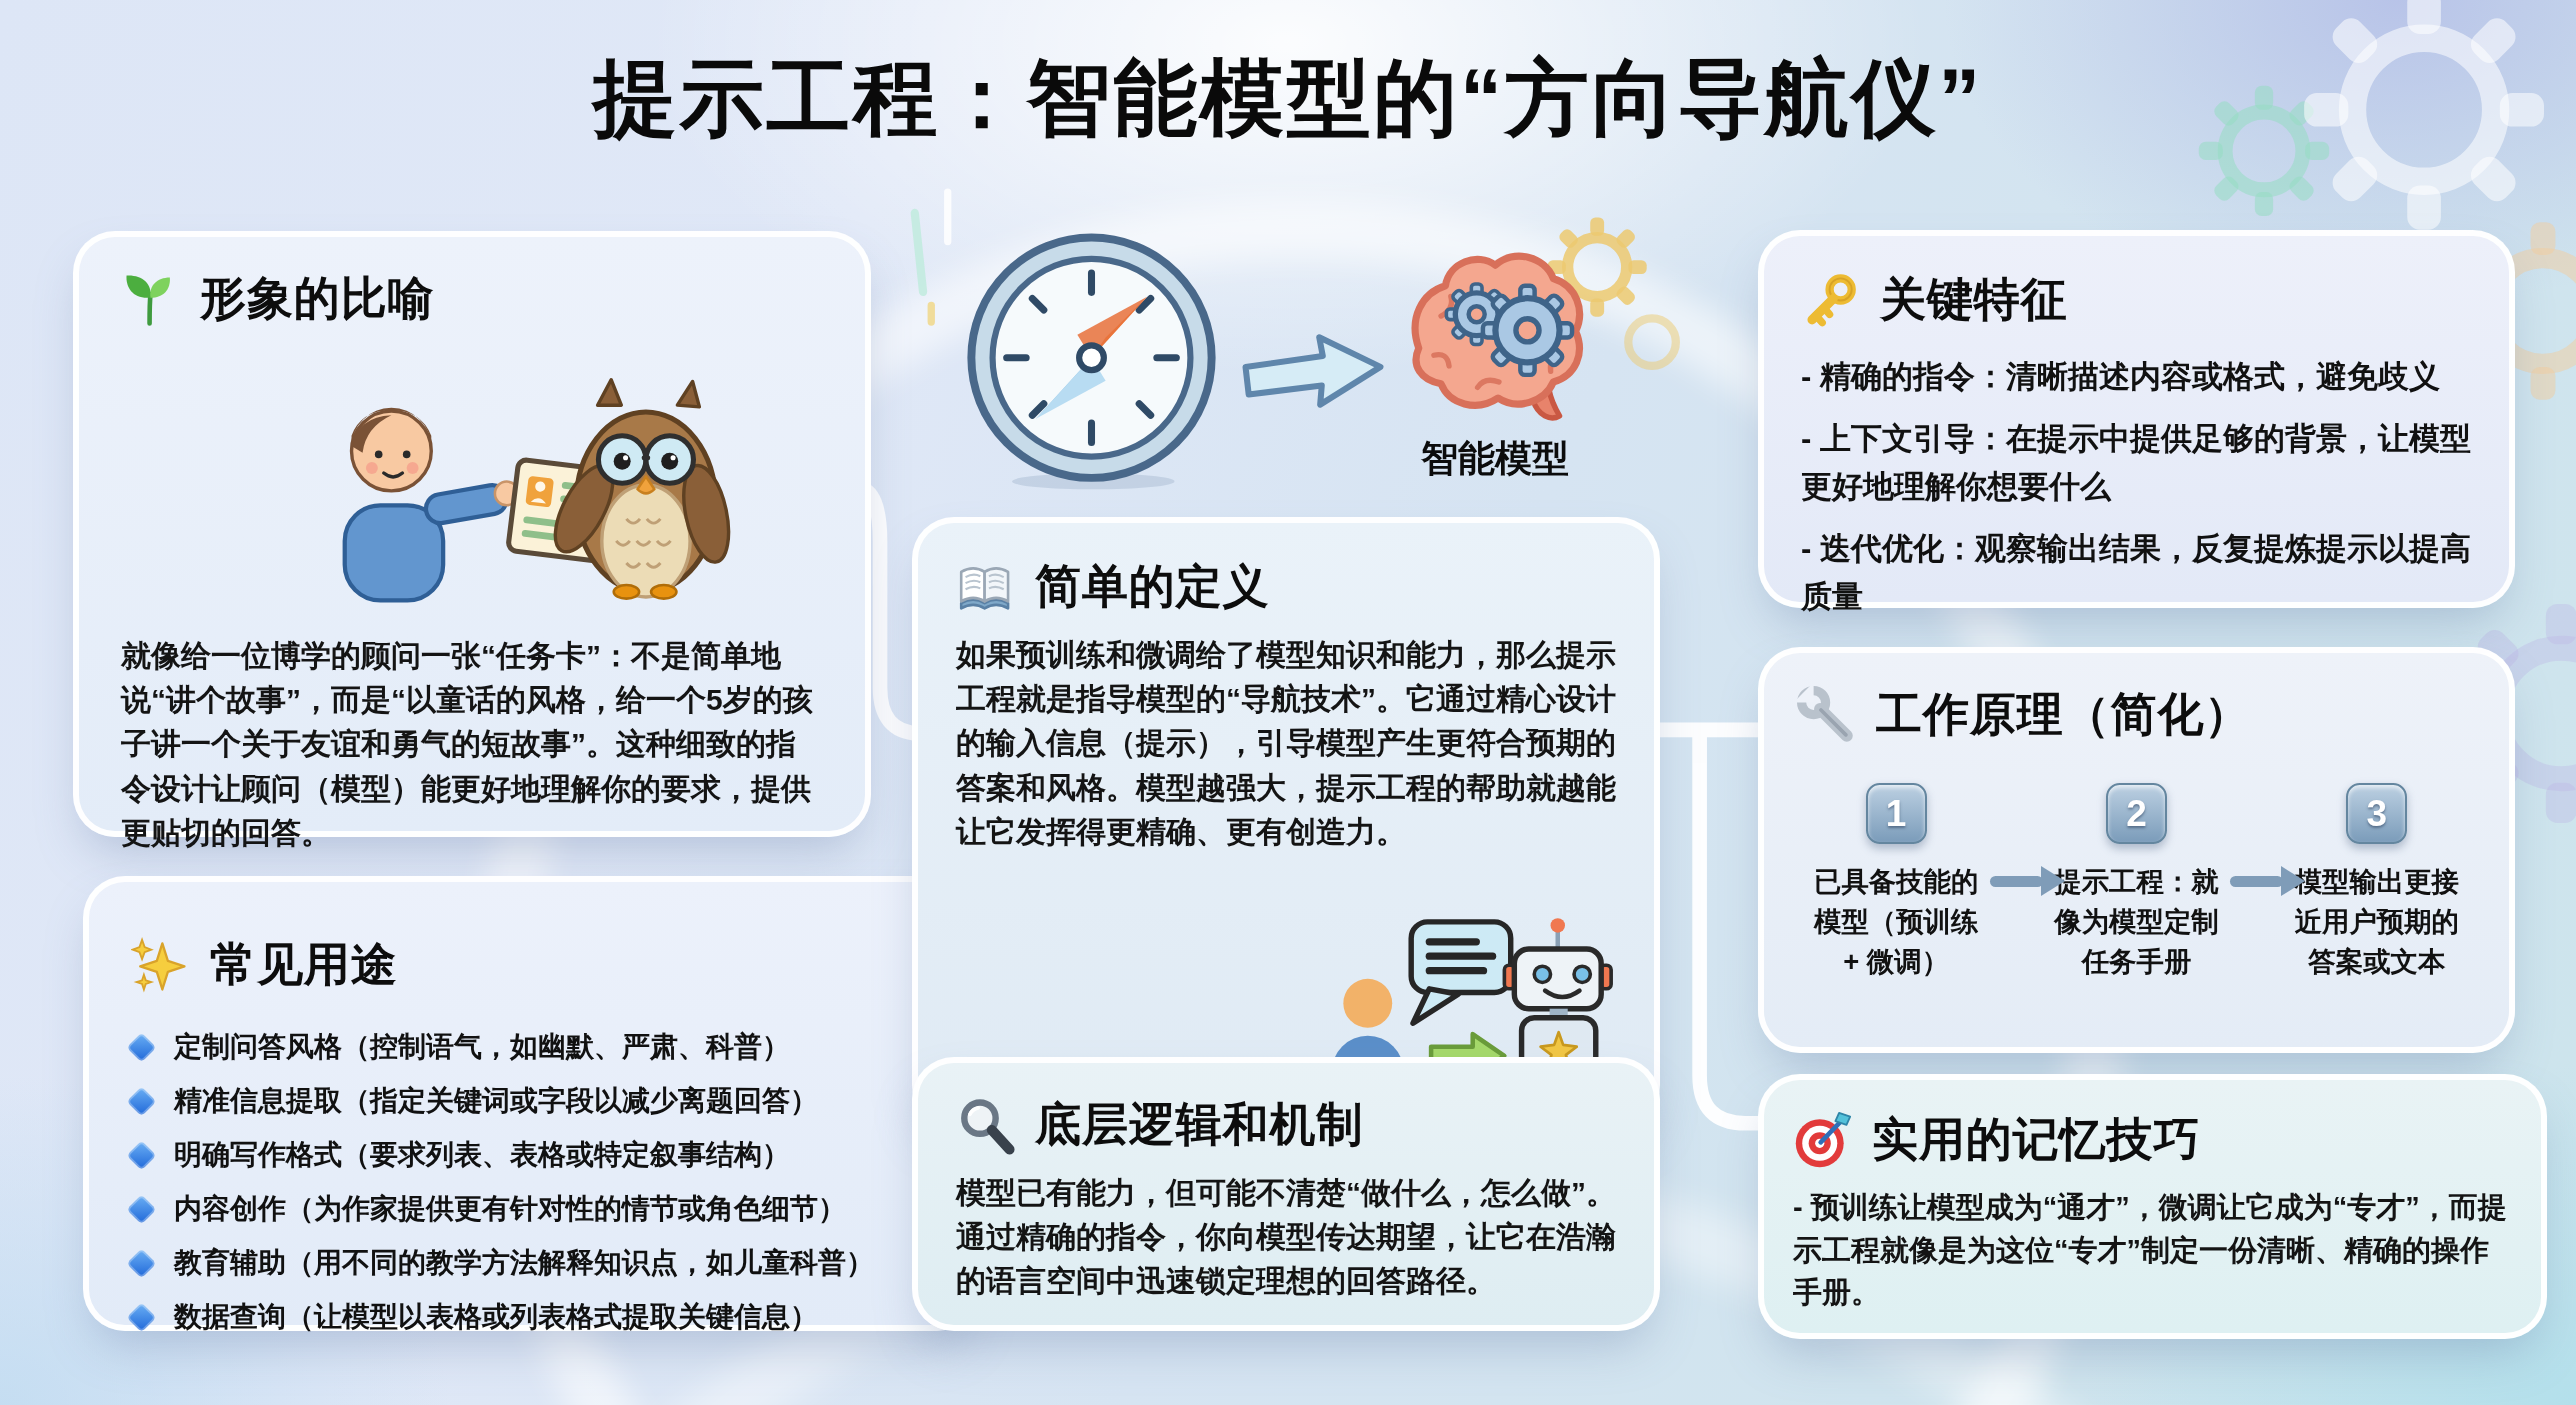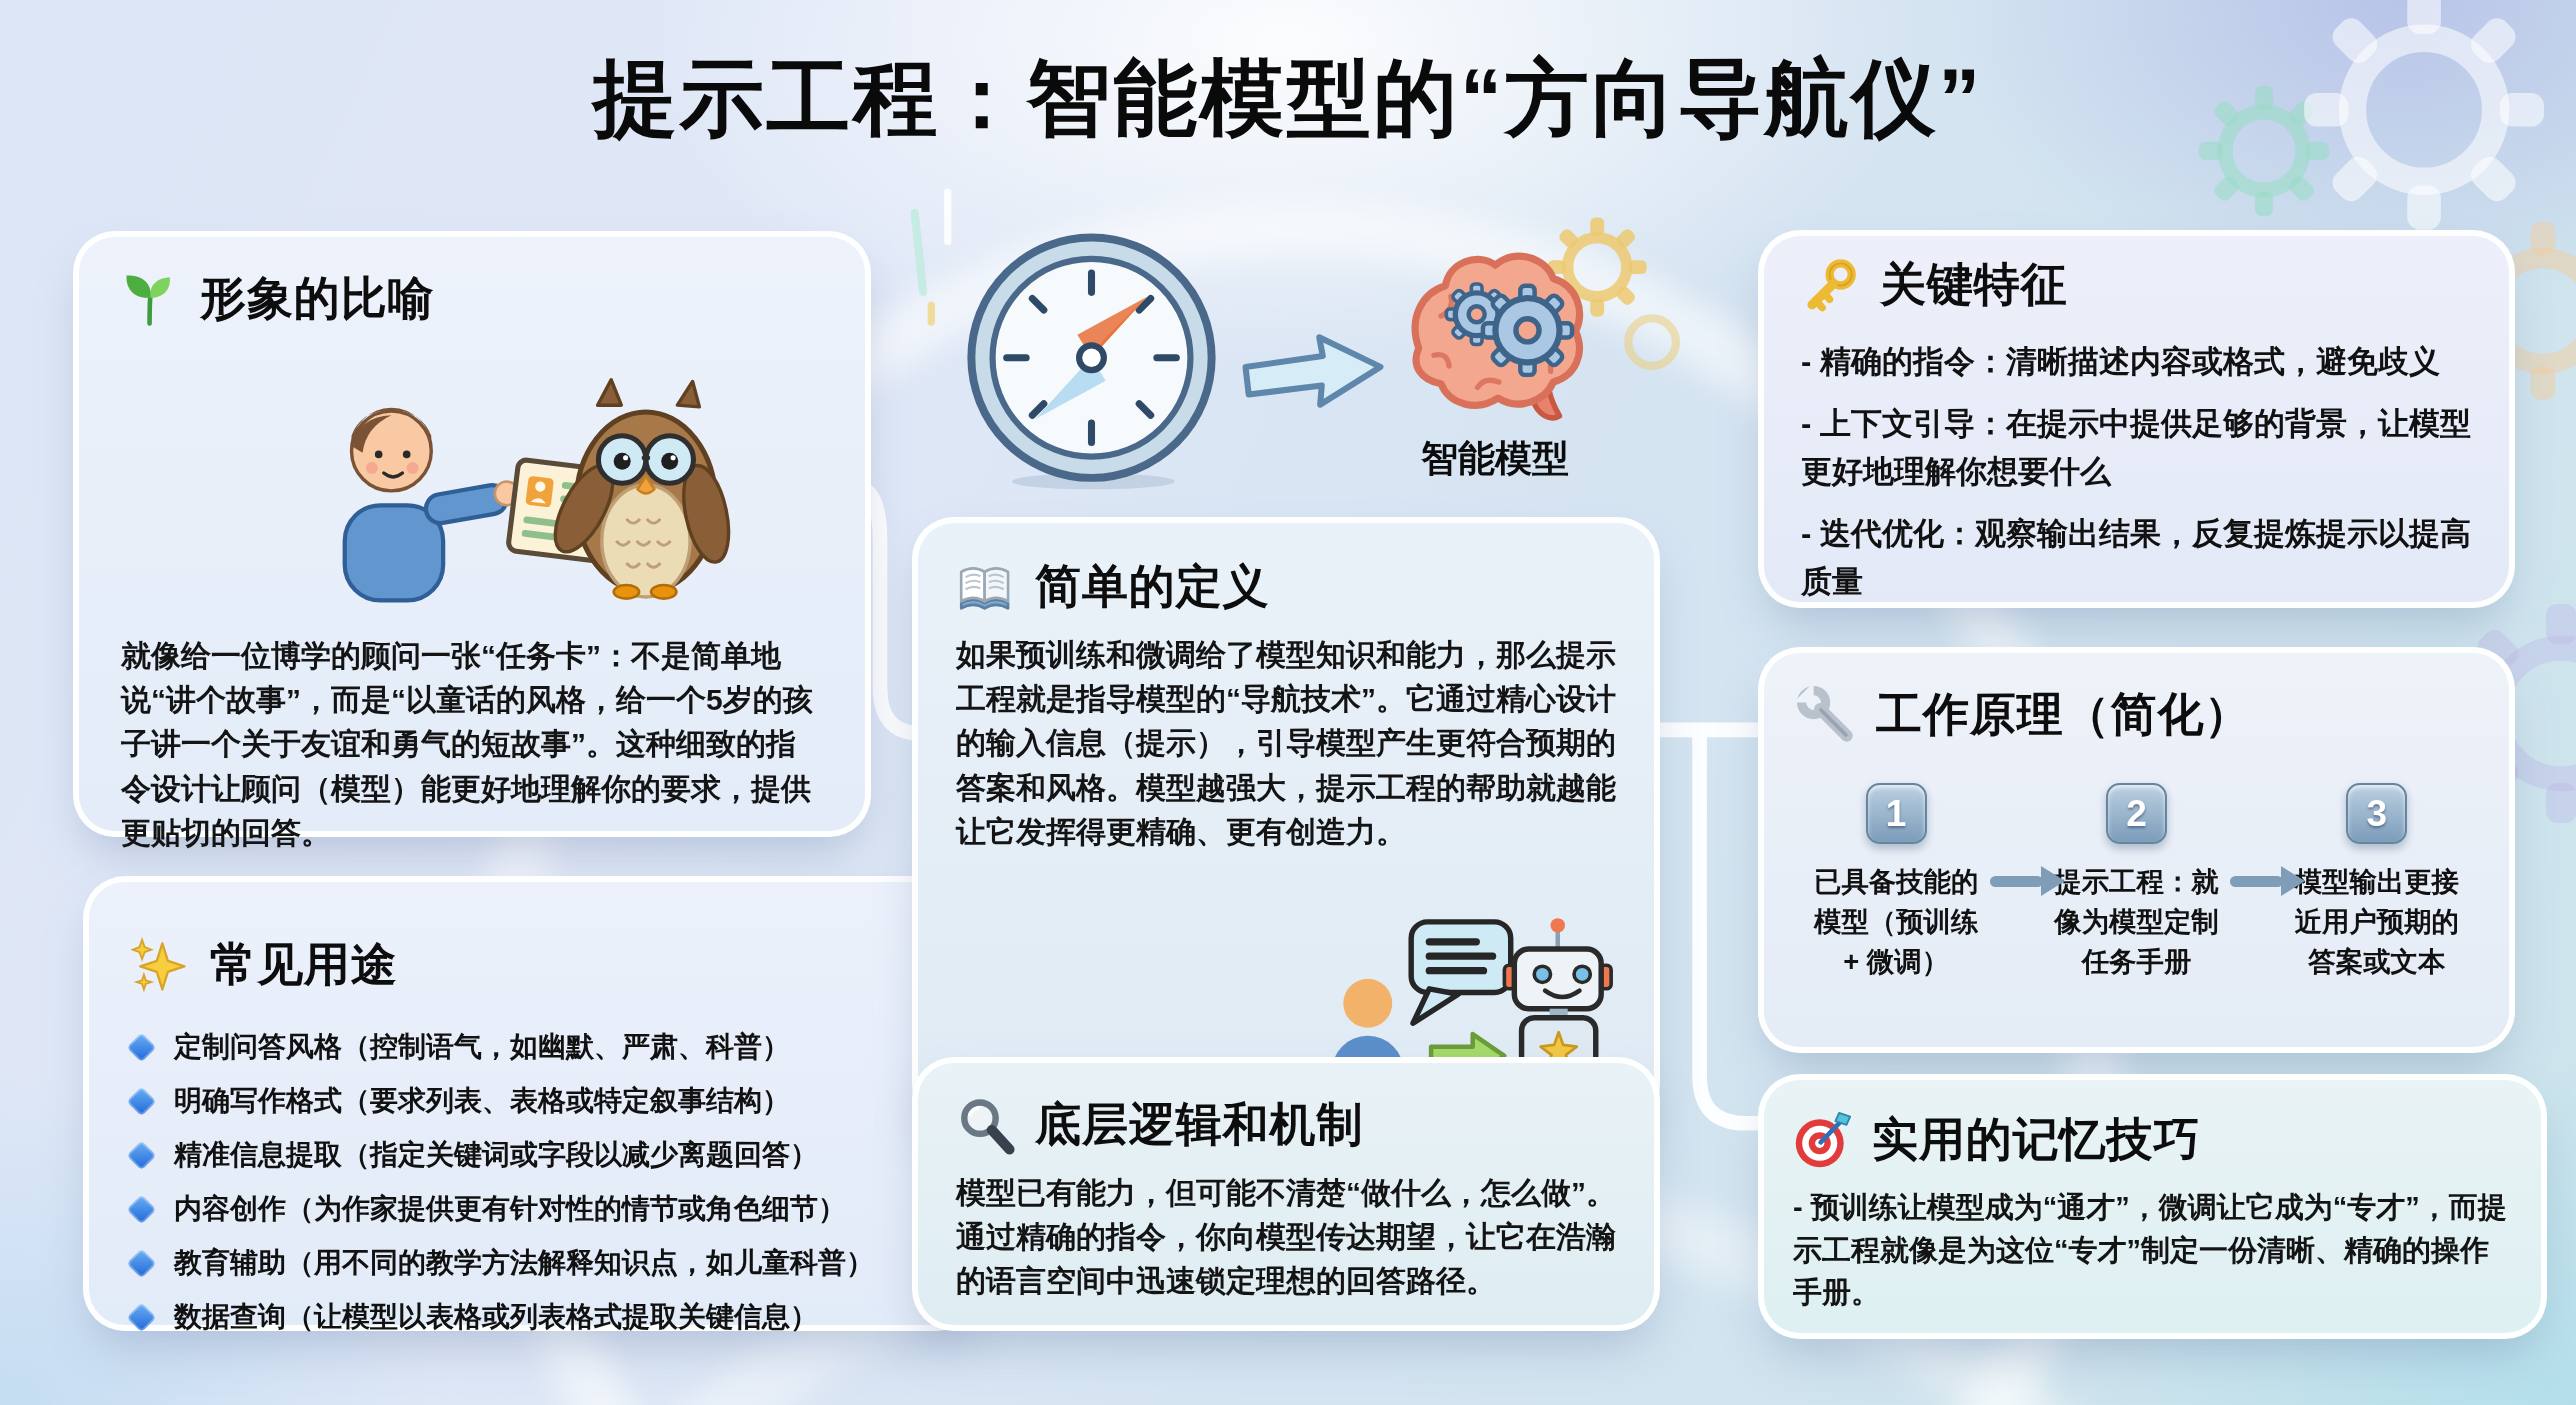--- a/index.html
+++ b/index.html
@@ -20,21 +20,21 @@
   }
   .card{
     position:absolute;z-index:2;box-sizing:border-box;
     border:6.4px solid rgba(255,255,255,.95);border-radius:42px;
     box-shadow:0 24px 48px -12.8px rgba(108,128,168,.38);
   }
   #card-metaphor{left:73px;top:231px;width:798px;height:606px;padding:31px 42px;background:linear-gradient(180deg,#edf2fb,#e3ecf8);}
   #card-uses{left:73px;top:876px;width:896px;height:455px;padding:52px 42px;background:linear-gradient(180deg,#ecf1fb,#e2ebf8);margin-left:10px;}
   #card-definition{left:912px;top:517px;width:748px;height:610px;padding:33px 38px;background:linear-gradient(180deg,#eaf2f9,#dfeaf4);}
   #card-logic{left:912px;top:1057px;width:748px;height:274px;padding:31px 38px;background:linear-gradient(180deg,#e9f2f6,#deedf2);}
-  #card-features{left:1758px;top:230px;width:757px;height:378px;padding:18px 37px;background:linear-gradient(180deg,#edf0fa,#e3e9f7);}
+  #card-features{left:1758px;top:230px;width:757px;height:378px;padding:33px 37px;background:linear-gradient(180deg,#edf0fa,#e3e9f7);}
   #card-principle{left:1758px;top:647px;width:757px;height:406px;padding:31px 33px;background:linear-gradient(180deg,#eef2f9,#e4ecf6);}
   #card-memory{left:1758px;top:1074px;width:789px;height:265px;padding:29px 29px;background:linear-gradient(180deg,#e9f3f5,#def0f2);}
   .card-head{display:flex;align-items:center;gap:20px;}
   .card-head .hicon{width:59px;height:59px;flex:0 0 auto;}
   .card-head h2{font-size:46px;font-weight:900;margin:0;color:#0d0d0d;letter-spacing:0.9px;}
   .body-text{font-size:30px;font-weight:700;color:#141414;line-height:1.48;margin-top:14.6px;}
   .illus{display:flex;justify-content:center;margin:9.1px 0 3.7px;}
   .use-list{margin-top:24px;}
   .use-row{display:flex;align-items:center;gap:22px;height:54px;font-size:28px;font-weight:700;}
   .diamond{width:21px;height:21px;border-radius:4.6px;flex:0 0 auto;
@@ -248,25 +248,25 @@
       </svg>
       <h2>常见用途</h2>
     </div>
     <div class="use-list">
       <div class="use-row">
           <span class="diamond"></span>
           <span>定制问答风格（控制语气，如幽默、严肃、科普）</span>
         </div>
       <div class="use-row">
           <span class="diamond"></span>
+          <span>精准信息提取（指定关键词或字段以减少离题回答）</span>
+        </div>
+      <div class="use-row">
+          <span class="diamond"></span>
           <span>明确写作格式（要求列表、表格或特定叙事结构）</span>
-        </div>
-      <div class="use-row">
-          <span class="diamond"></span>
-          <span>精准信息提取（指定关键词或字段以减少离题回答）</span>
         </div>
       <div class="use-row">
           <span class="diamond"></span>
           <span>内容创作（为作家提供更有针对性的情节或角色细节）</span>
         </div>
       <div class="use-row">
           <span class="diamond"></span>
           <span>教育辅助（用不同的教学方法解释知识点，如儿童科普）</span>
         </div>
       <div class="use-row">

